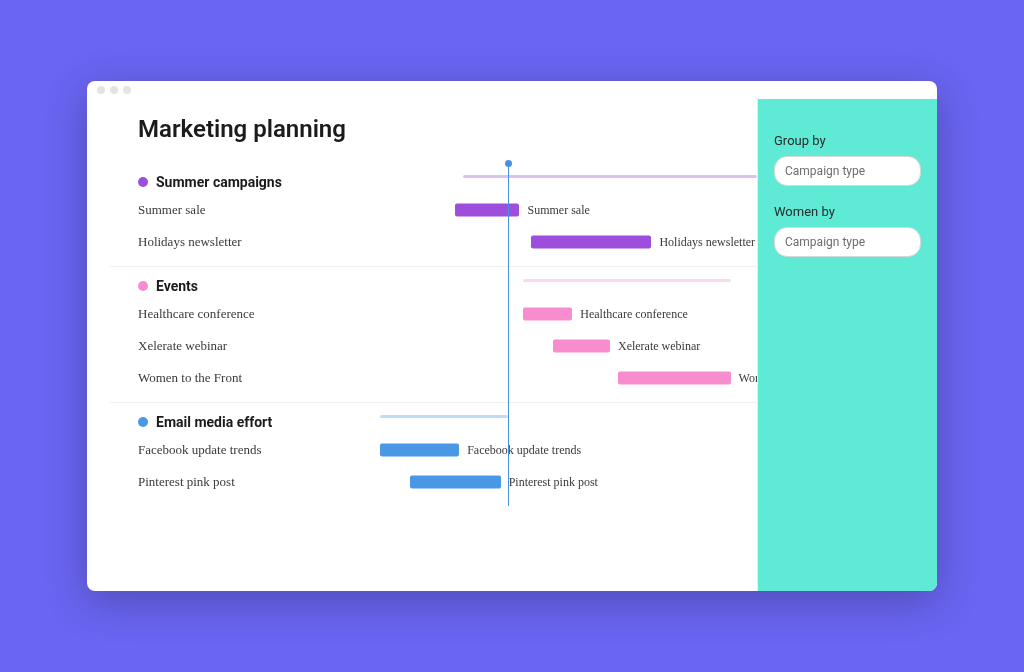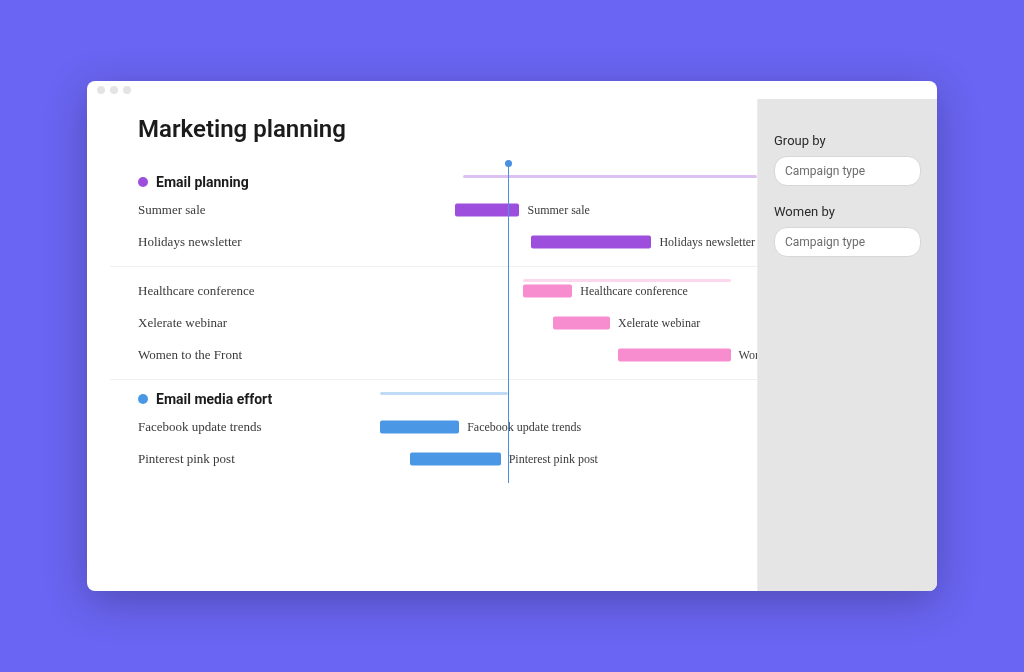--- a/index.html
+++ b/index.html
@@ -131,21 +131,21 @@
     position: absolute;
     width: 7px; height: 7px;
     border-radius: 50%;
     background: #4a90e2;
     left: -3px; top: -3px;
   }
   .sidebar {
     width: 180px;
     border-left: 1px solid #ececec;
     padding: 34px 16px 0 16px;
-    background: #e5e5e5;
+    background: #5eead4;
     flex: 0 0 auto;
     overflow: hidden;
   }
   .control-group { margin-bottom: 18px; }
   .control-label {
     font-size: 13px;
     color: #2a2a2a;
     margin-bottom: 8px;
     display: block;
   }
@@ -170,21 +170,21 @@
     <div class="dot"></div>
   </div>
   <div class="content">
     <div class="main">
       <h1 class="page-title">Marketing planning</h1>
       <div class="gantt" id="gantt">
 
       <div class="group-block">
             <div class="group-header">
               <span class="group-dot" style="background: rgb(157, 78, 221);"></span>
-              <span class="group-title">Email planning</span>
+              <span class="group-title">Summer campaigns</span>
             </div>
             <div style="position: absolute; left: 270px; right: 0px; top: 12px; height: 3px;">
               <div class="group-span-line" style="left: 22%; width: 78%; background: rgba(157, 78, 221, 0.35);"></div>
             </div>
             <div class="task-row">
               <div class="task-label">Summer sale</div>
               <div class="bar-area">
                 <div class="bar" style="left: 20%; width: 17%; background: rgb(157, 78, 221);"></div>
                 <div class="bar-text" style="left: calc(37% + 8px);">Summer sale</div>
               </div>
@@ -192,20 +192,24 @@
             <div class="task-row">
               <div class="task-label">Holidays newsletter</div>
               <div class="bar-area">
                 <div class="bar" style="left: 40%; width: 32%; background: rgb(157, 78, 221);"></div>
                 <div class="bar-text" style="left: calc(72% + 8px);">Holidays newsletter</div>
               </div>
             </div>
             <div style="height: 8px;"></div>
           </div>
           <div class="group-block">
+            <div class="group-header">
+              <span class="group-dot" style="background: rgb(247, 140, 207);"></span>
+              <span class="group-title">Events</span>
+            </div>
             <div style="position: absolute; left: 270px; right: 0px; top: 12px; height: 3px;">
               <div class="group-span-line" style="left: 38%; width: 55%; background: rgba(247, 140, 207, 0.35);"></div>
             </div>
             <div class="task-row">
               <div class="task-label">Healthcare conference</div>
               <div class="bar-area">
                 <div class="bar" style="left: 38%; width: 13%; background: rgb(247, 140, 207);"></div>
                 <div class="bar-text" style="left: calc(51% + 8px);">Healthcare conference</div>
               </div>
             </div>

